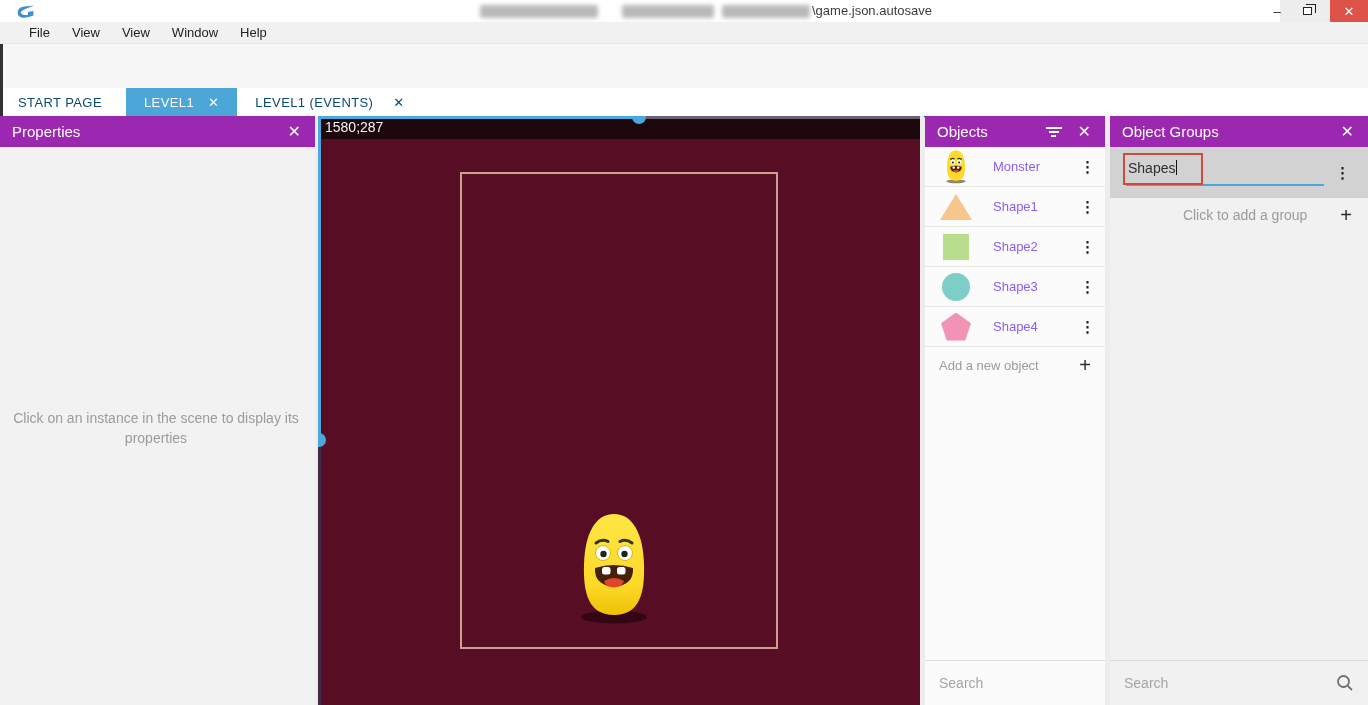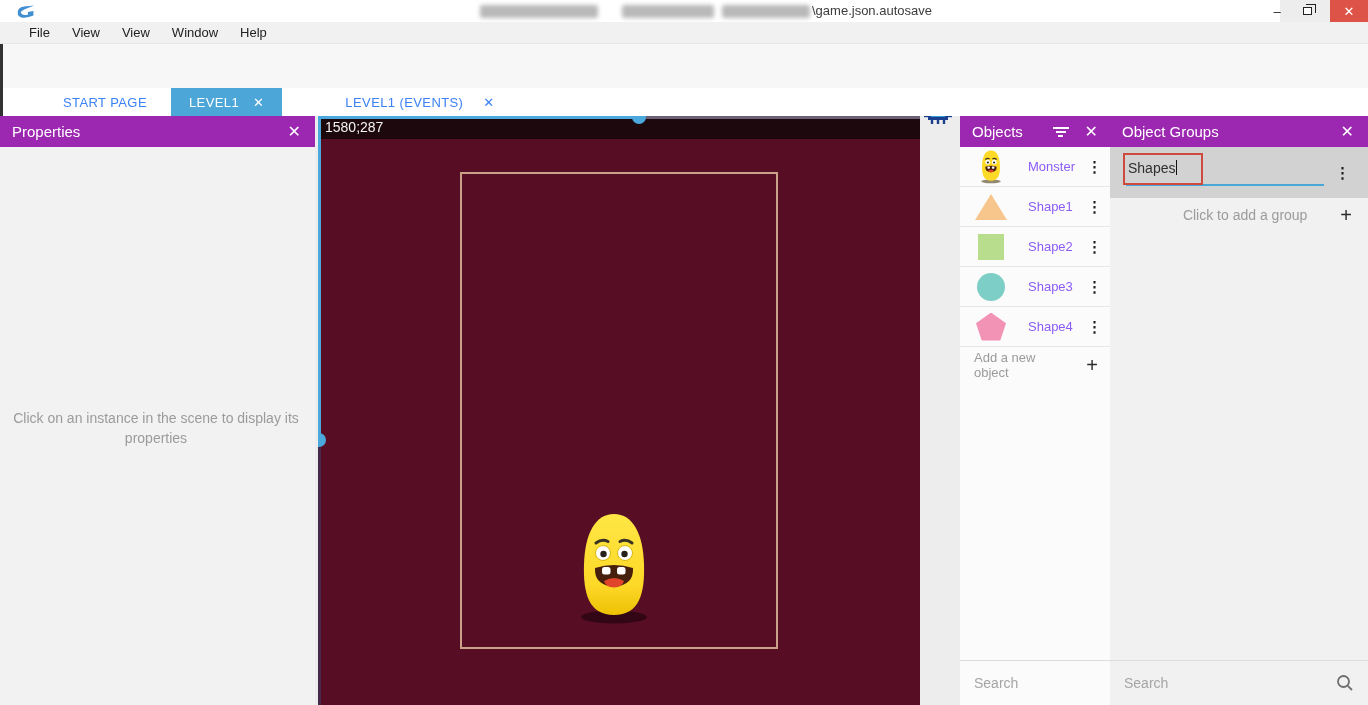--- a/index.html
+++ b/index.html
@@ -28,21 +28,21 @@
   .menu-item { font-size:13px; color:#222; padding:2px 9px; }
 
   
   #toolbar { left:0; top:44px; width:1368px; height:44px; background:#f7f7f7; }
   .tb-btn { top:50px; width:32px; height:32px; display:flex; align-items:center; justify-content:center; }
   .tb-sep { top:52px; width:1px; height:28px; background:#cfcfcf; }
 
   
   #tabbar { left:0; top:88px; width:1368px; height:28px; background:#ffffff; display:flex; }
   .tab { height:28px; display:flex; align-items:center; gap:14px; padding:0 18px;
-    font-size:13px; color:#3b82f6; letter-spacing:.4px;margin-left:45px; }
+    font-size:13px; color:#0c4a6e; letter-spacing:.4px; }
   .tab.active { background:#4da6d8; color:#fff; }
   .tab .x { font-size:13px; }
 
   
   .panel-header { height:31px; background:#9c27b0; color:#fff; display:flex; align-items:center;
     padding:0 12px; font-size:15px; }
   .panel-header .spacer { flex:1; }
   .panel-header .hx { font-size:16px; color:#fff; padding:0 2px; }
   #left-edge { left:0; top:44px; width:3px; height:661px; background:#323232; }
 
@@ -59,21 +59,21 @@
   .sel-left-gray { left:0; top:322px; width:3px; height:267px; background:#44294a; }
   .sel-dot { width:14px; height:14px; border-radius:50%; background:#4ba8dc; }
   #dot-top { left:314px; top:-6px; }
   #dot-left { left:-6px; top:317px; }
   #game-rect { left:142px; top:56px; width:318px; height:477px; border:2px solid #c9a189; }
   #monster { left:261px; top:396px; width:70px; height:114px; }
   #coord-badge { left:2px; top:562px; background:rgba(24,8,13,0.92); color:#f3f3f3;
     font-size:14px; padding:3px 7px 4px; }
 
   
-  #objects { left:960px; top:116px; width:152px; height:589px; background:#fbfbfb; }
+  #objects { left:925px; top:116px; width:180px; height:589px; background:#fbfbfb; }
   .filter-icon { display:inline-block; width:16px; margin-right:14px; }
   .filter-icon i { display:block; background:#fff; height:2px; margin:2px auto; }
   .filter-icon i:nth-child(1){ width:16px; } .filter-icon i:nth-child(2){ width:10px; }
   .filter-icon i:nth-child(3){ width:5px; }
   .obj-row { height:40px; display:flex; align-items:center; padding:0 10px 0 12px;
     border-bottom:1px solid #e7e7e7; background:#fbfbfb; }
   .obj-thumb { width:38px; height:34px; display:flex; align-items:center; justify-content:center; }
   .obj-label { flex:1; font-size:13px; color:#8b5cf6; padding-left:18px; }
   .more-dots { font-size:15px; color:#1e1e1e; font-weight:bold; letter-spacing:0; line-height:1; }
   .shape-triangle { width:0; height:0; border-left:16px solid transparent;

